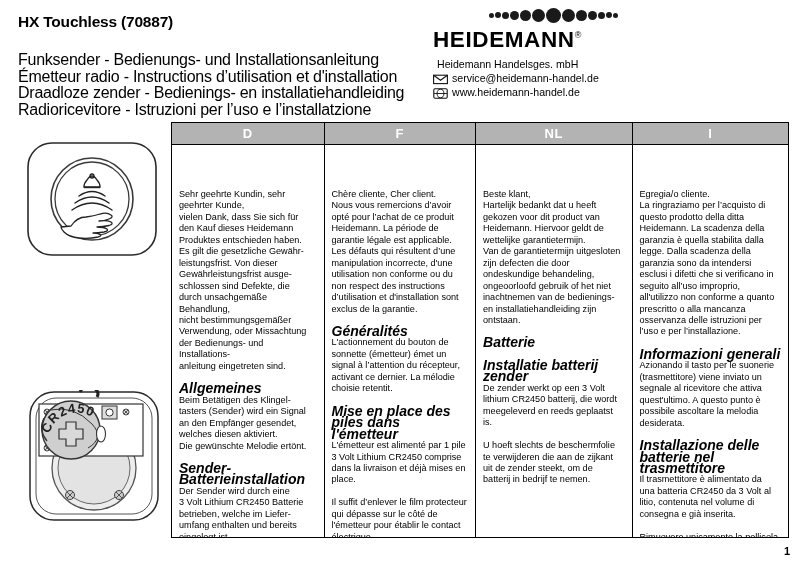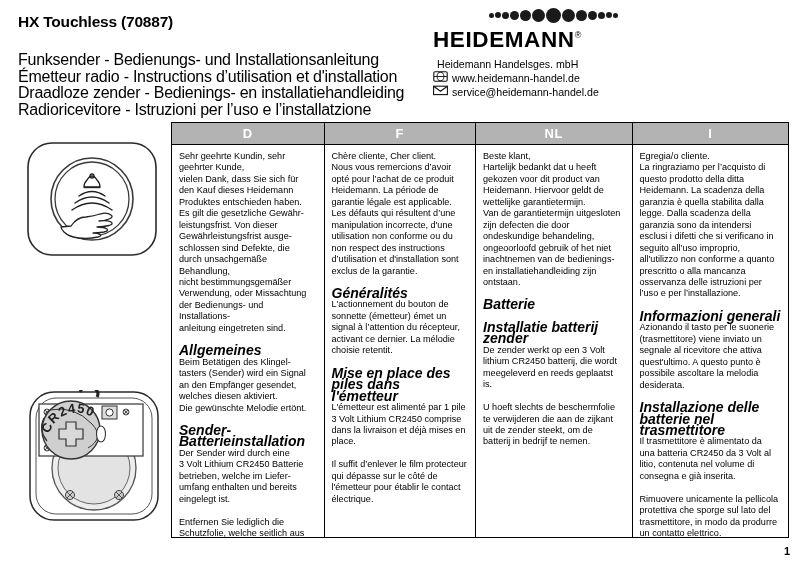--- a/index.html
+++ b/index.html
@@ -73,21 +73,21 @@
     font-size: 9px;
     font-weight: normal;
     vertical-align: super;
     letter-spacing: 0;
   }
   .brand-line {
     font-size: 10.6px;
     line-height: 14px;
     white-space: nowrap;
     display: flex;
-    align-items: flex-start;
+    align-items: flex-end;
   }
   #brand-company { margin-top: 5px; margin-left: 4px; }
   .brand-icon {
     display: inline-block;
     width: 15px;
     height: 11px;
     margin-right: 4px;
     flex: none;
     position: relative;
   }
@@ -140,20 +140,21 @@
     justify-content: center;
     letter-spacing: 0.5px;
     box-sizing: border-box;
   }
   .col-body {
     padding: 6px 7px 4px 7px;
     font-size: 9.1px;
     line-height: 11.45px;
     flex: 1;
     overflow: hidden;
+    margin-top: 38px;
   }
   .sect { margin-bottom: 0; }
   .sect + .sect { margin-top: 11px; }
   .sect-title {
     font-weight: bold;
     font-size: 14px;
     line-height: 11.45px;
     font-style: italic;
   }
   .sect-body { white-space: pre-line; }
@@ -196,35 +197,35 @@
       <span style="width:6px;height:6px;"></span>
       <span style="width:5px;height:5px;"></span>
     </div>
     <div id="brand-name"><span>HEIDEMANN</span><sup>®</sup></div>
     <div class="brand-line" id="brand-company">
       <span>Heidemann Handelsges. mbH</span>
     </div>
     <div class="brand-line">
       <span class="brand-icon">
         <svg width="15" height="11" viewBox="0 0 15 11">
+          <rect x="0.6" y="1.2" width="13.8" height="8.4" fill="none" stroke="#111" stroke-width="1.1"></rect>
+          <path d="M0.6 1.2 L7.5 6.2 L14.4 1.2" fill="none" stroke="#111" stroke-width="1.1"></path>
+        </svg>
+      </span>
+      <span>service@heidemann-handel.de</span>
+    </div>
+    <div class="brand-line">
+      <span class="brand-icon">
+        <svg width="15" height="11" viewBox="0 0 15 11">
           <rect x="0.8" y="0.8" width="13.4" height="9.4" rx="1.2" fill="none" stroke="#111" stroke-width="1.1"></rect>
           <ellipse cx="7.5" cy="5.5" rx="3.4" ry="4.2" fill="none" stroke="#111" stroke-width="0.9"></ellipse>
           <line x1="1" y1="5.5" x2="14" y2="5.5" stroke="#111" stroke-width="0.9"></line>
         </svg>
       </span>
       <span>www.heidemann-handel.de</span>
-    </div>
-    <div class="brand-line">
-      <span class="brand-icon">
-        <svg width="15" height="11" viewBox="0 0 15 11">
-          <rect x="0.6" y="1.2" width="13.8" height="8.4" fill="none" stroke="#111" stroke-width="1.1"></rect>
-          <path d="M0.6 1.2 L7.5 6.2 L14.4 1.2" fill="none" stroke="#111" stroke-width="1.1"></path>
-        </svg>
-      </span>
-      <span>service@heidemann-handel.de</span>
     </div>
   </div>
 </div>
 
 <div id="illus-col">
 
   <div class="illus-box" id="illus-touch">
     <svg width="136" height="118" viewBox="0 0 136 118">
       <rect x="4" y="3" width="128" height="112" rx="24" ry="24" fill="#fff" stroke="#2a2a2a" stroke-width="1.6"></rect>
       <circle cx="68" cy="59" r="41" fill="none" stroke="#3a3a3a" stroke-width="1.6"></circle>

